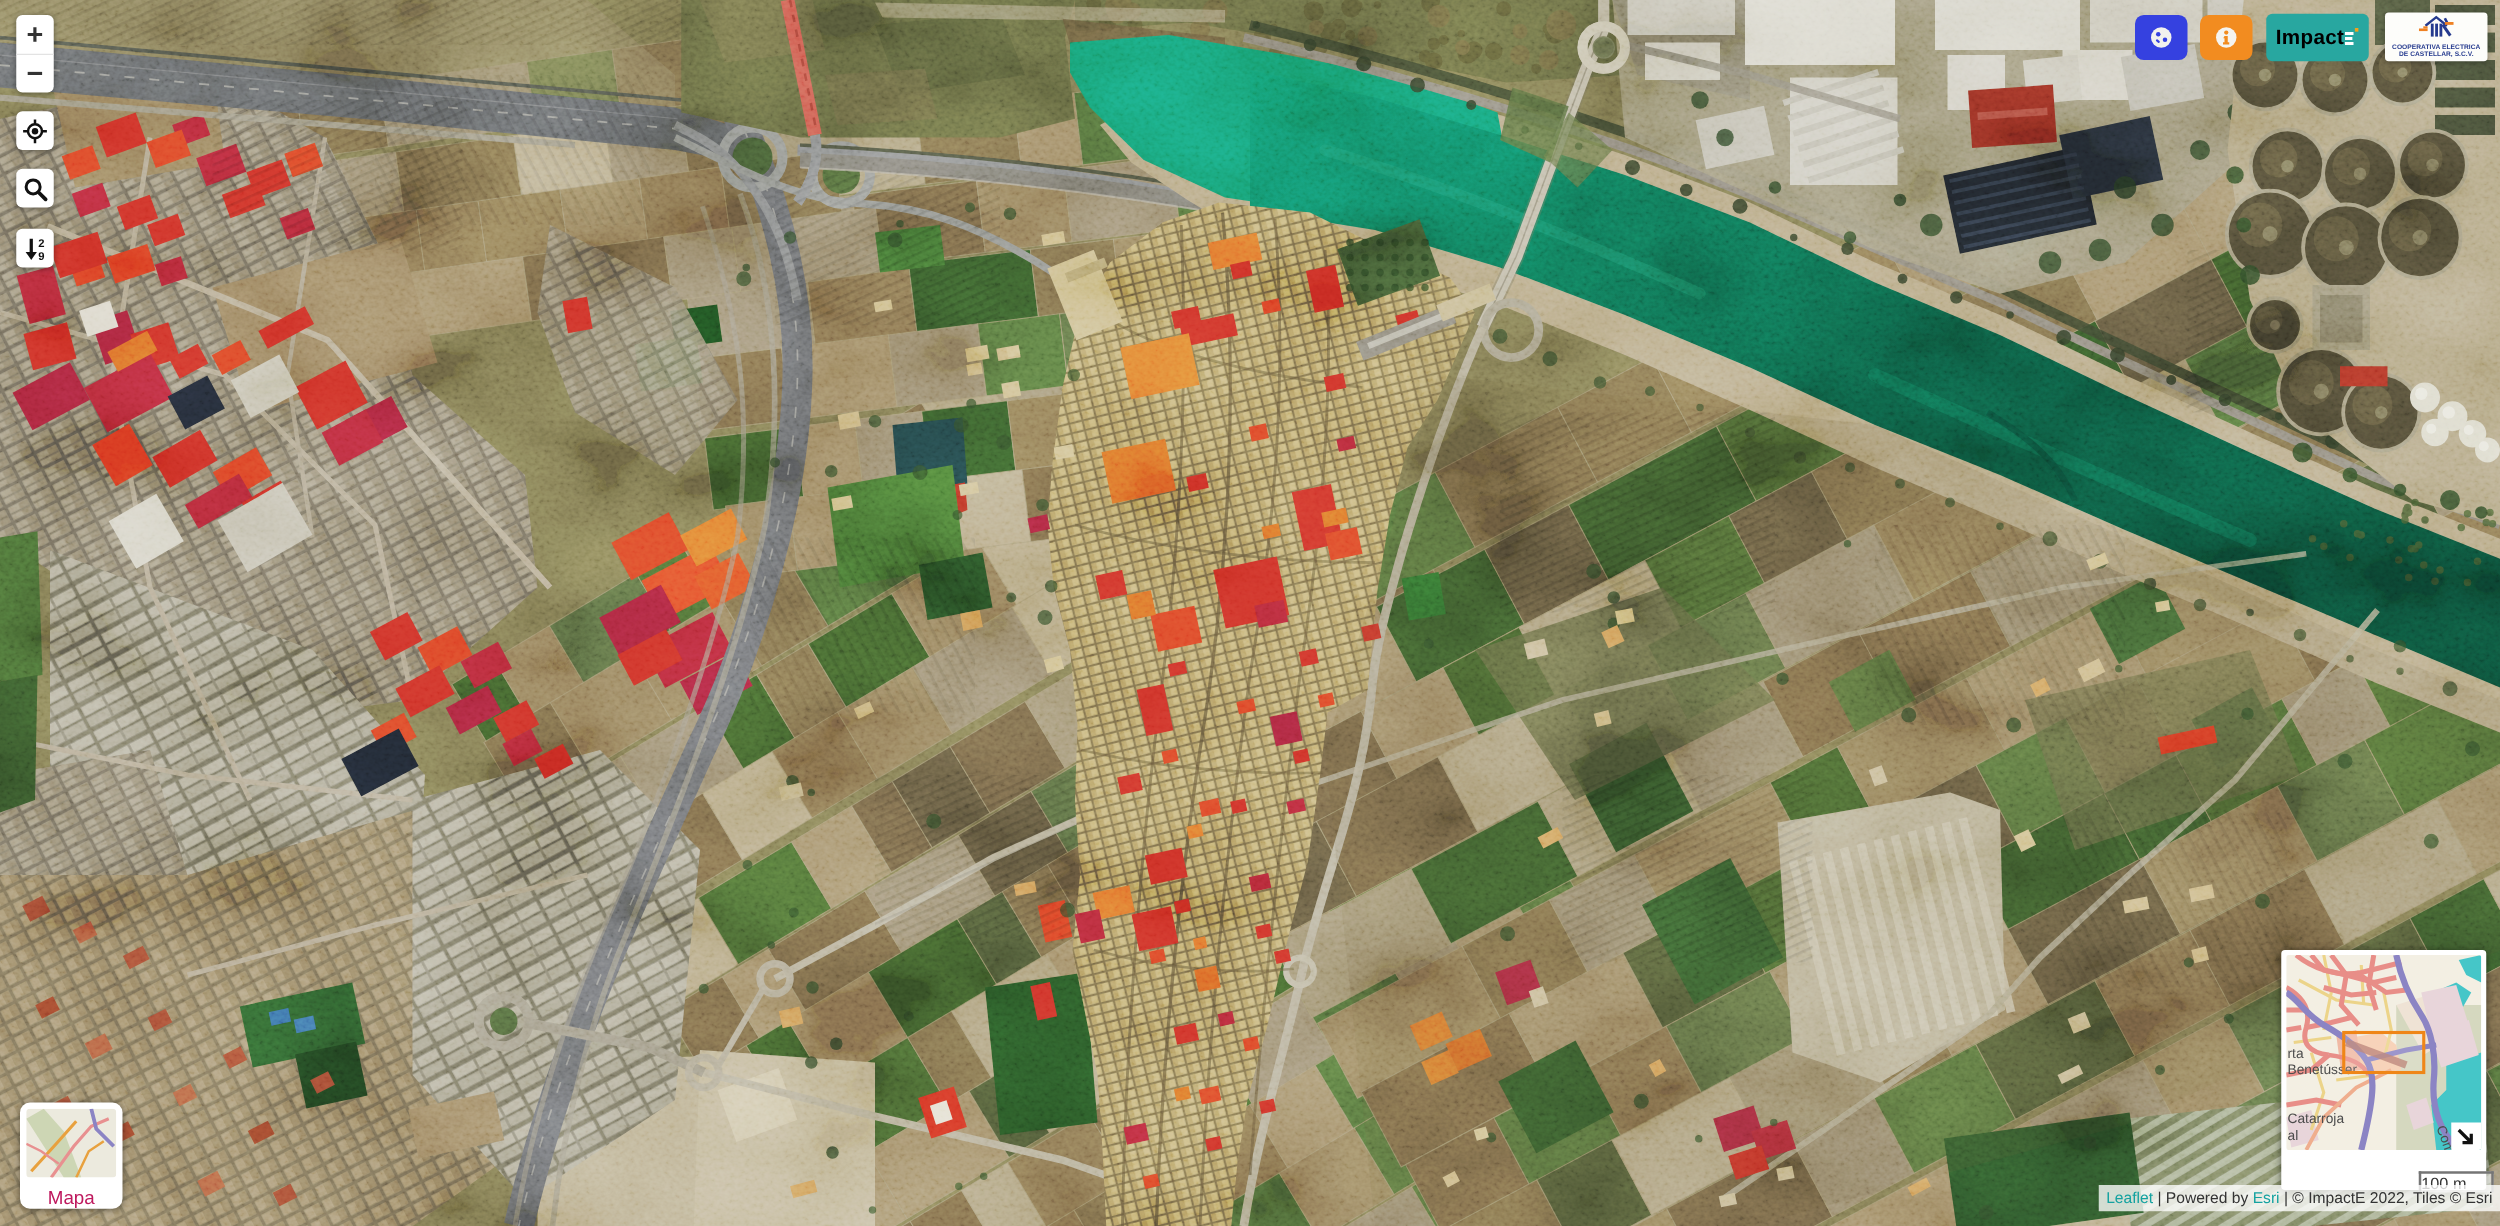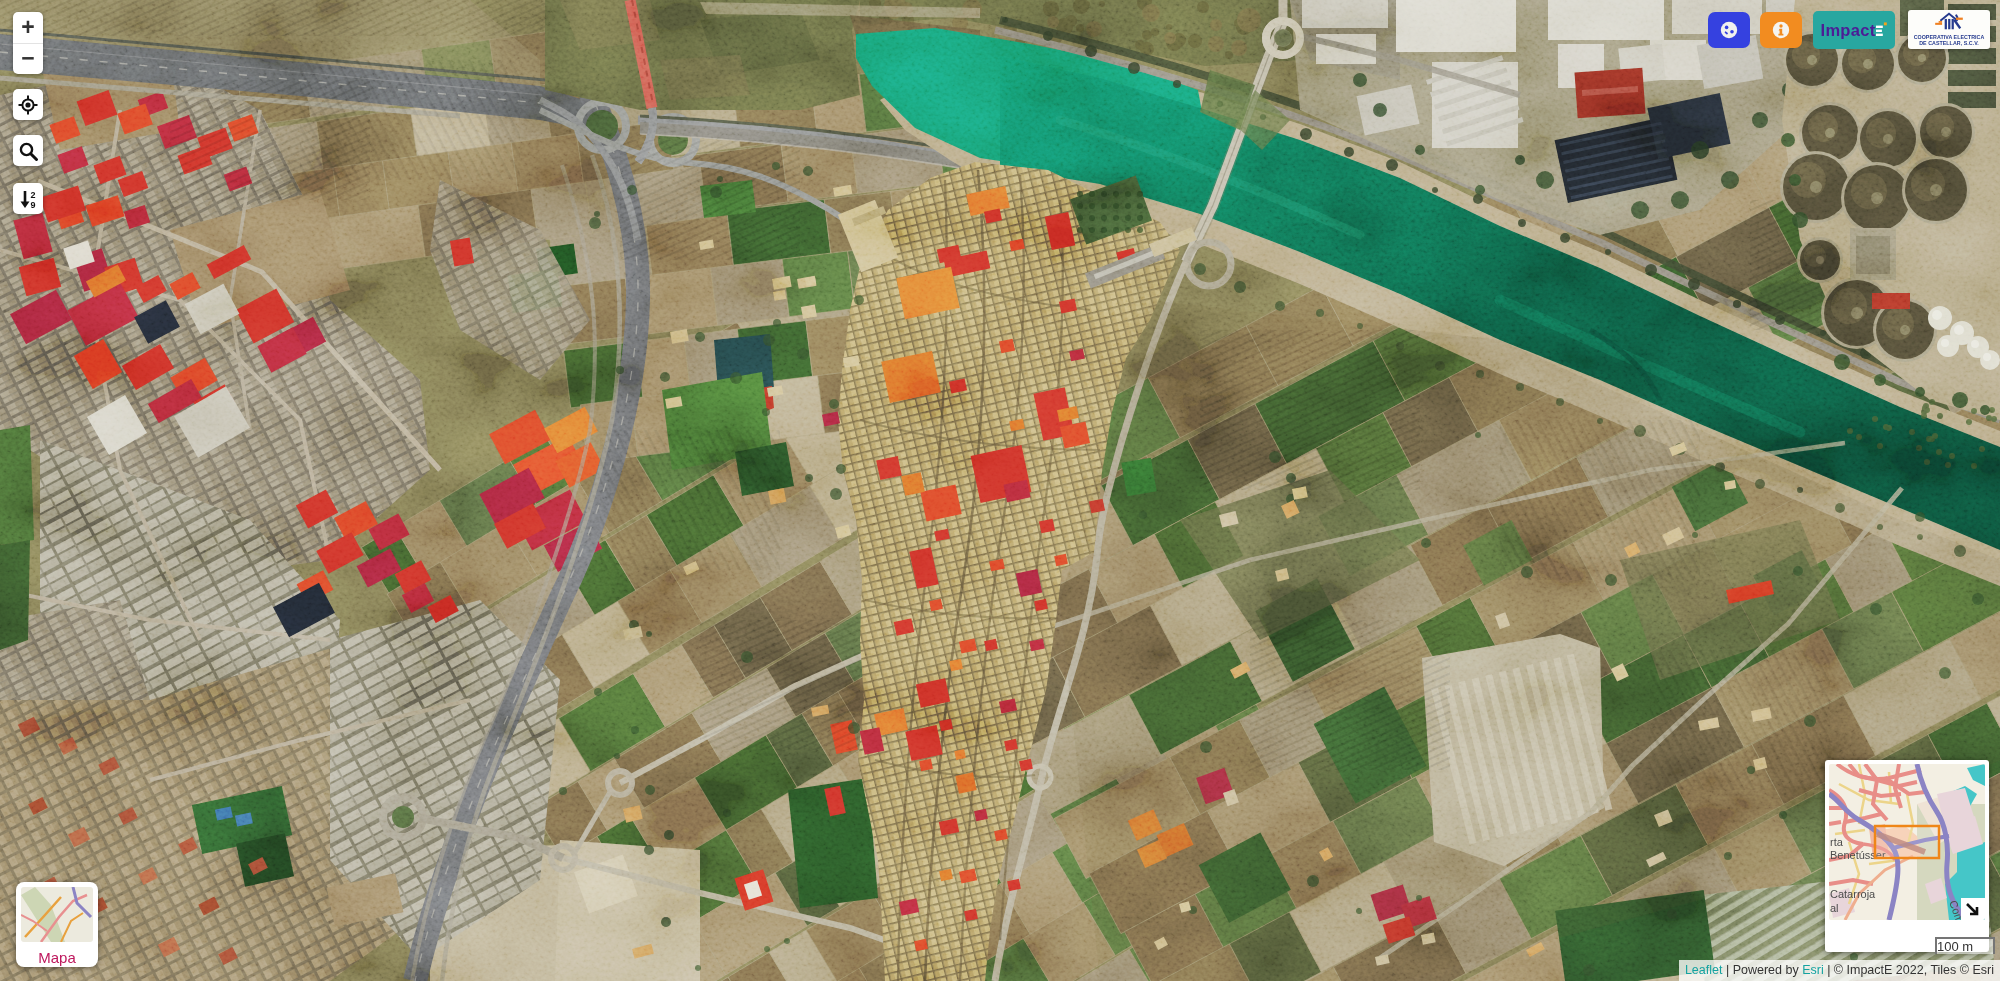--- a/index.html
+++ b/index.html
@@ -5,21 +5,21 @@
 .lbtn{position:absolute;background:#fff;border-radius:5px;box-shadow:0 1px 5px rgba(0,0,0,0.4);display:flex;align-items:center;justify-content:center}
 .zctl{left:13px;top:12px;width:30px;height:62px;flex-direction:column;padding:0}
 .zctl div{width:30px;height:31px;display:flex;align-items:center;justify-content:center;font-size:23px;font-weight:bold;color:#333}
 .zctl div:first-child{border-bottom:1px solid #e3e3e3}
 .tr{position:absolute;border-radius:7px;display:flex;align-items:center;justify-content:center}
 .logo-box{position:absolute;left:1908px;top:10px;width:82px;height:39px;background:#fdfdfa;border-radius:3px;text-align:center;box-shadow:0 1px 4px rgba(0,0,0,0.3)}
 .logo-box .t{font-size:5.3px;font-weight:bold;color:#253a8e;line-height:1.08;letter-spacing:0.05px;margin-top:0px}
 .mapa{position:absolute;left:16px;top:882px;width:82px;height:85px;background:#fff;border-radius:8px;box-shadow:0 1px 6px rgba(0,0,0,0.45)}
 .mini{position:absolute;left:1825px;top:760px;width:164px;height:192px;background:#fff;border-radius:3px;box-shadow:0 1px 6px rgba(0,0,0,0.5)}
 .scale{position:absolute;left:1935px;top:937px;width:56px;height:15px;background:rgba(255,255,255,0.55);border:2px solid #757575;border-bottom:none;font-size:13px;color:#333;text-align:left;line-height:15px}
-.attr{position:absolute;right:0px;bottom:0px;height:21px;background:rgba(255,255,255,0.78);font-size:12.5px;color:#333;padding:0 6px;line-height:21px;white-space:nowrap}
+.attr{position:absolute;right:0px;bottom:12px;height:21px;background:rgba(255,255,255,0.78);font-size:12.5px;color:#333;padding:0 6px;line-height:21px;white-space:nowrap}
 .attr a{color:#14a2a0;text-decoration:none}
 </style></head><body>
 <svg width="2000" height="981" viewBox="0 0 2000 981">
 <defs>
 <pattern id="pvill" width="11" height="8" patternUnits="userSpaceOnUse" patternTransform="rotate(-14)">
   <rect width="11" height="8" fill="#84734f"></rect>
   <rect x="0.7" y="0.7" width="9.3" height="6.3" fill="#d3c084"></rect>
   <rect x="0.7" y="0.7" width="4.2" height="6.3" fill="#c2ab6e"></rect>
   </pattern>
 <pattern id="ptown" width="20" height="14" patternUnits="userSpaceOnUse" patternTransform="rotate(-27)">
@@ -1230,21 +1230,21 @@
     </svg>
   </div>
 <div class="tr" style="left:1760px;top:12px;width:42px;height:36px;background:#f28c20">
 <svg width="22" height="22" viewBox="0 0 22 22">
       <circle cx="11" cy="11" r="8.2" fill="#f5f4f0"></circle>
       <circle cx="11" cy="7" r="1.7" fill="#f28c20"></circle>
       <path d="M9.6,9.8 h2.6 v5 h1.2 v1.8 h-5 v-1.8 h1.2 v-3.2 h-1 z" fill="#f28c20"></path>
     </svg>
   </div>
 <div class="tr" style="left:1813px;top:11px;width:82px;height:38px;background:#28a7a0;border-radius:5px">
-<div style="color:#4c1d95;font-weight:bold;font-size:16.5px;letter-spacing:0.3px;display:flex;align-items:center">Impact<svg width="11" height="16" viewBox="0 0 11 16" style="margin-left:1px">
+<div style="color:#000000;font-weight:bold;font-size:16.5px;letter-spacing:0.3px;display:flex;align-items:center">Impact<svg width="11" height="16" viewBox="0 0 11 16" style="margin-left:1px">
         <rect x="0" y="3.6" width="6.8" height="2.4" fill="#fff"></rect>
         <rect x="0" y="7.6" width="5.9" height="2.4" fill="#fff"></rect>
         <rect x="0" y="11.6" width="6.8" height="2.4" fill="#fff"></rect>
         <rect x="7.9" y="0.4" width="2.9" height="2.9" fill="#f2a31b"></rect>
       </svg></div>
   </div>
 <div class="logo-box">
 <svg width="32" height="19" viewBox="0 0 34 22" style="margin-top:2px">
 <path d="M7,10 L17,2 L27,10" fill="none" stroke="#253a8e" stroke-width="2.2"></path>
 <rect x="12" y="8" width="2.6" height="12" fill="#253a8e"></rect>

